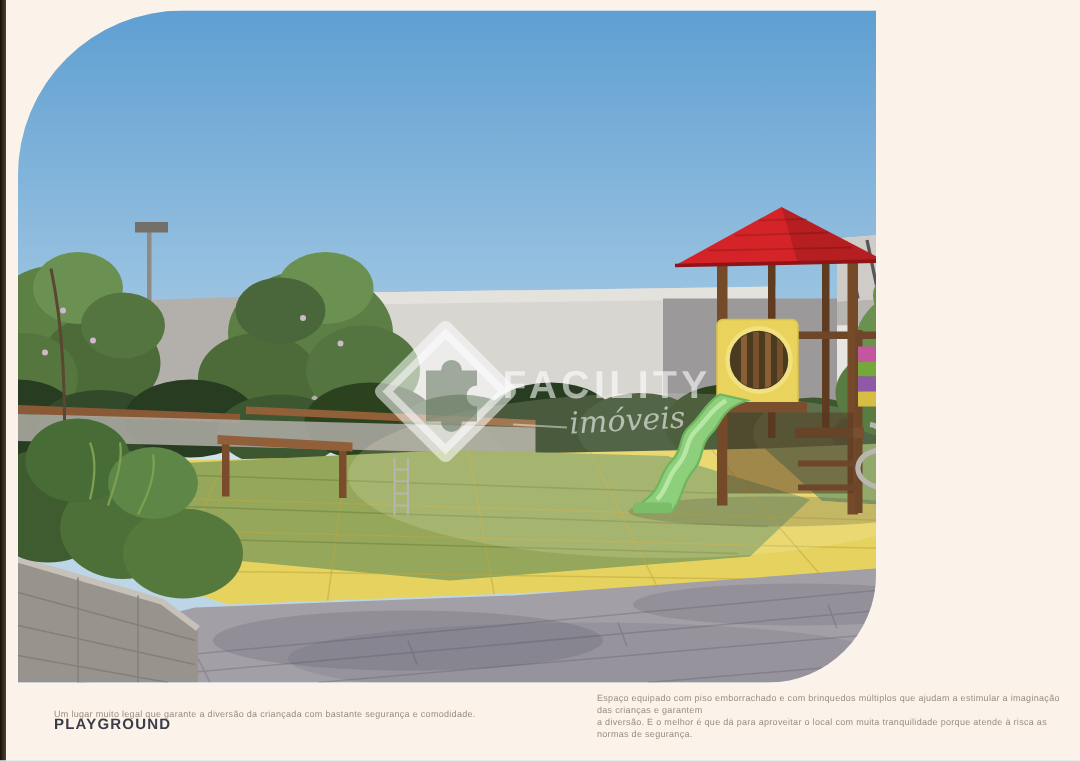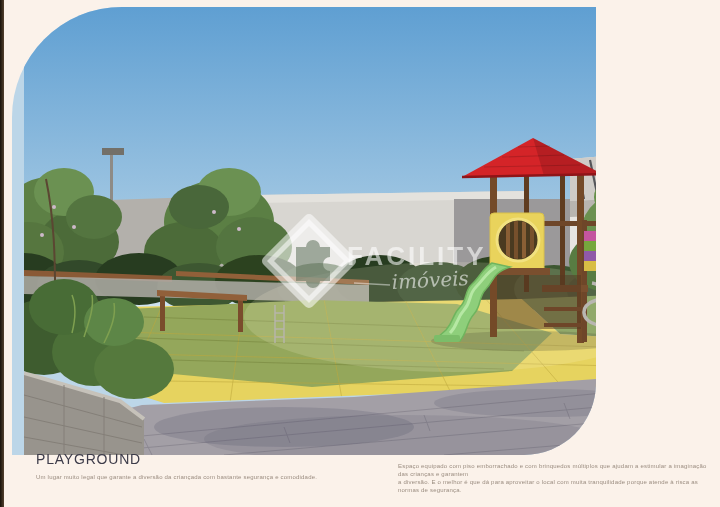--- a/index.html
+++ b/index.html
@@ -1,26 +1,26 @@
 <!DOCTYPE html>
 <html><head>
 <meta charset="utf-8">
 <style>
   html,body{margin:0;padding:0;}
   body{width:720px;height:507px;overflow:hidden;font-family:"Liberation Sans",sans-serif;}
   .page{position:relative;width:720px;height:507px;background:#fbf2ea;}
   .spine{position:absolute;left:0;top:0;width:4px;height:507px;
          background:linear-gradient(90deg,#171109,#53412f);}
   .photo{position:absolute;left:12px;top:7px;width:572px;height:448px;
-         border-radius:110px 0 72px 0;overflow:hidden;background:#bcd6e8;padding-left:12px;}
+         border-radius:110px 0 72px 0;overflow:hidden;background:#bcd6e8;}
   .photo svg{display:block;width:708px;height:448px;}
   .wm-brand{font-family:"Liberation Sans",sans-serif;font-weight:700;
             letter-spacing:3px;}
   .wm-script{font-family:"DejaVu Serif",serif;font-style:italic;}
-  .caption-title{position:absolute;left:36px;top:451px;font-size:14px;font-weight:400;
+  .caption-title{position:absolute;left:36px;top:478px;font-size:10px;font-weight:700;
                  letter-spacing:.8px;color:#3c3b49;}
   .caption-sub{position:absolute;left:36px;top:474px;font-size:6px;color:#9b8d80;
                letter-spacing:.2px;}
   .caption-desc{position:absolute;left:398px;top:462px;width:312px;font-size:6px;
                 line-height:8px;color:#9b8d80;letter-spacing:.2px;}
 </style>
 </head>
 <body>
 
 <div class="page">

